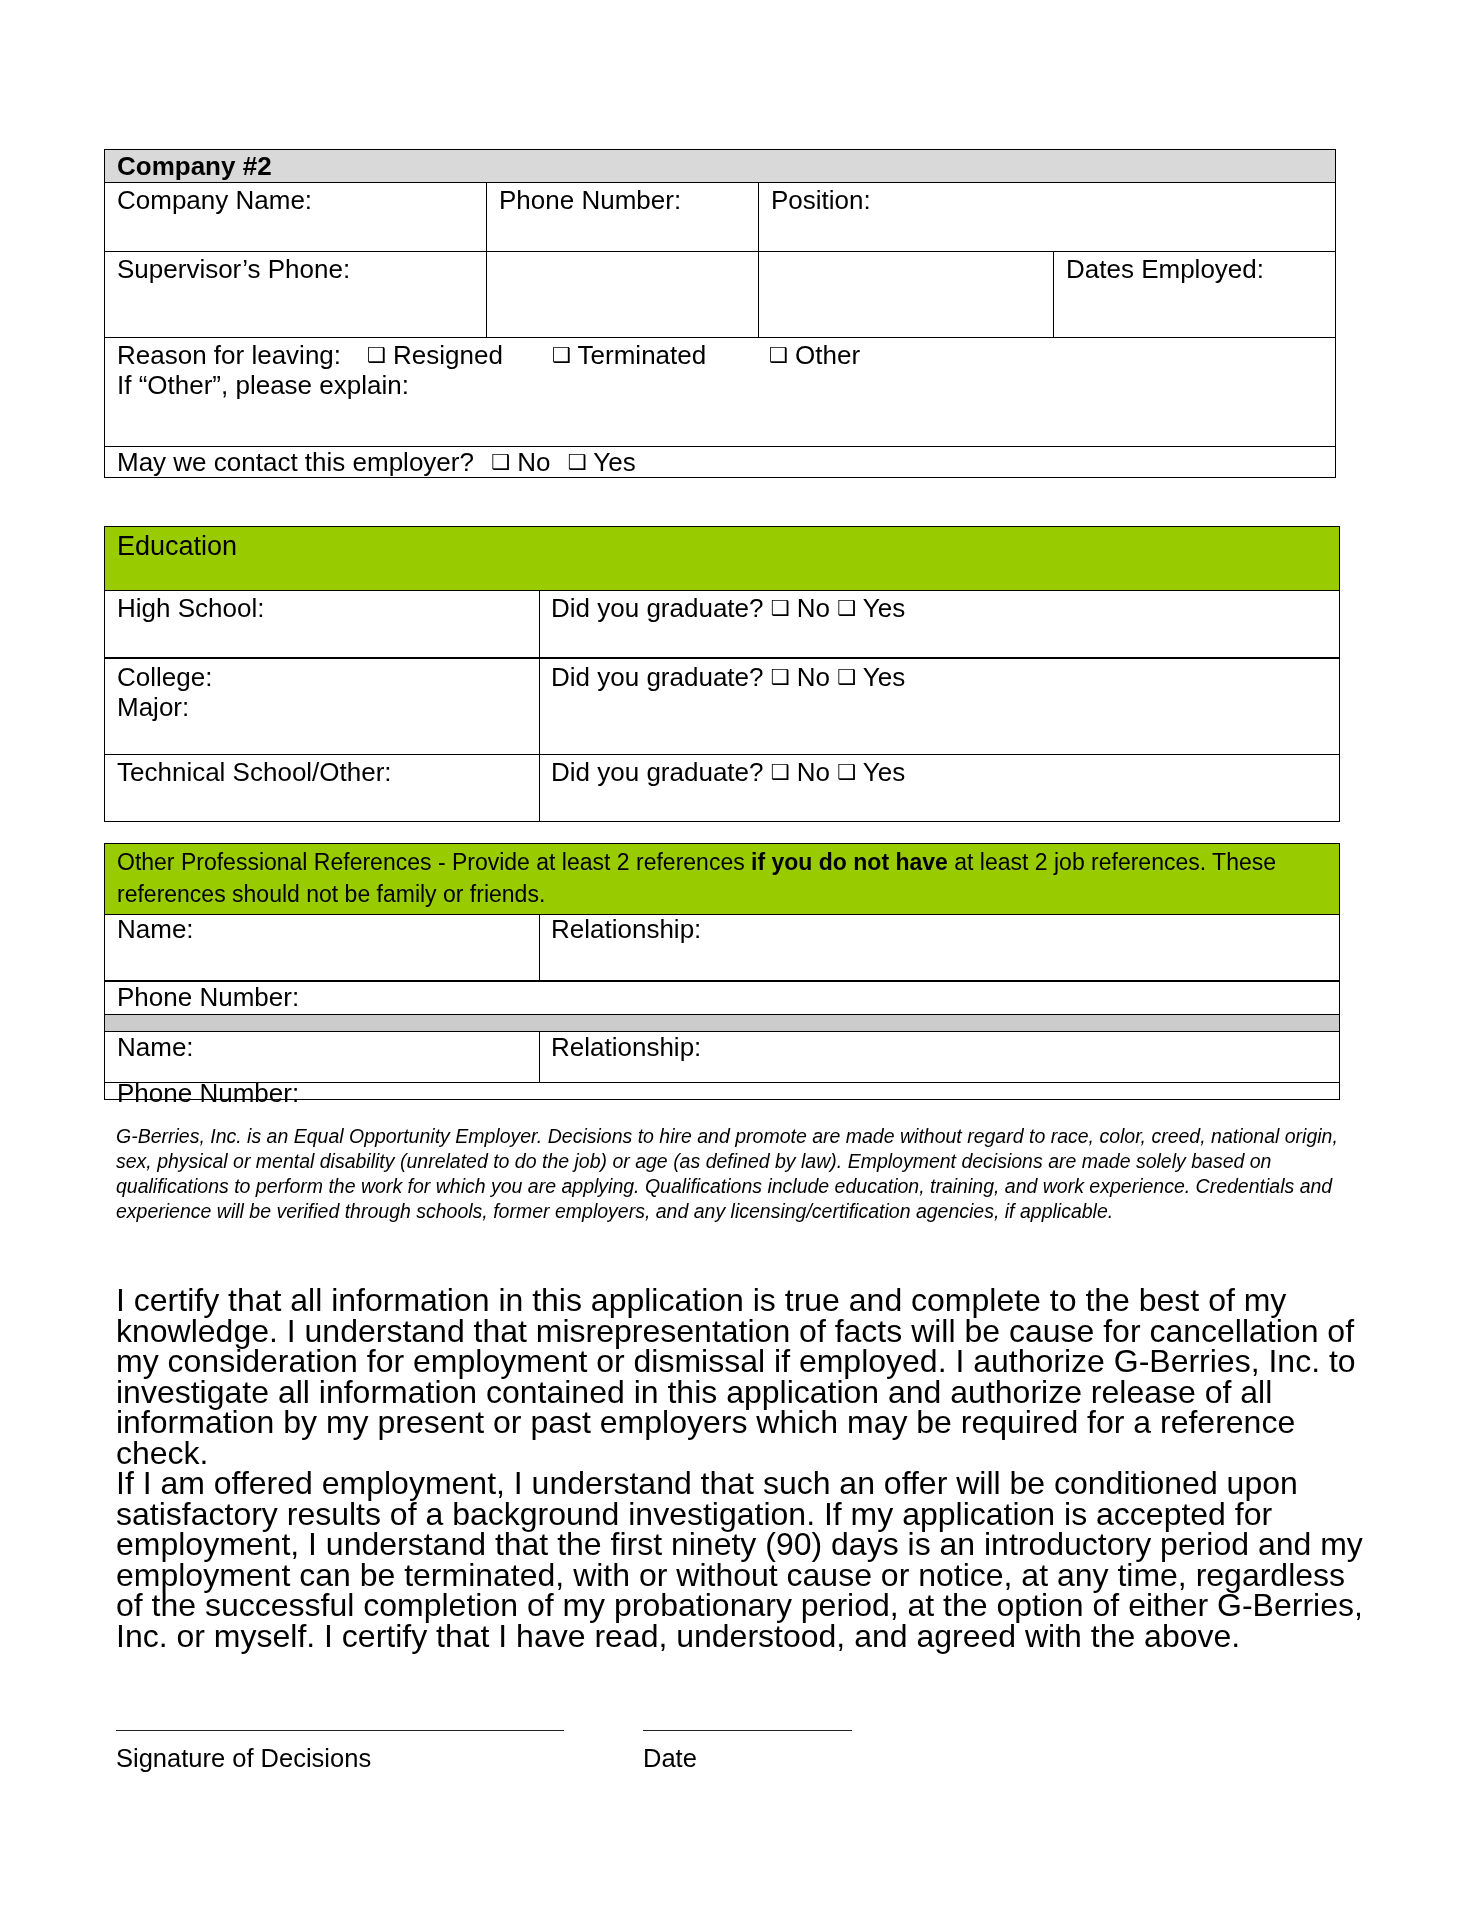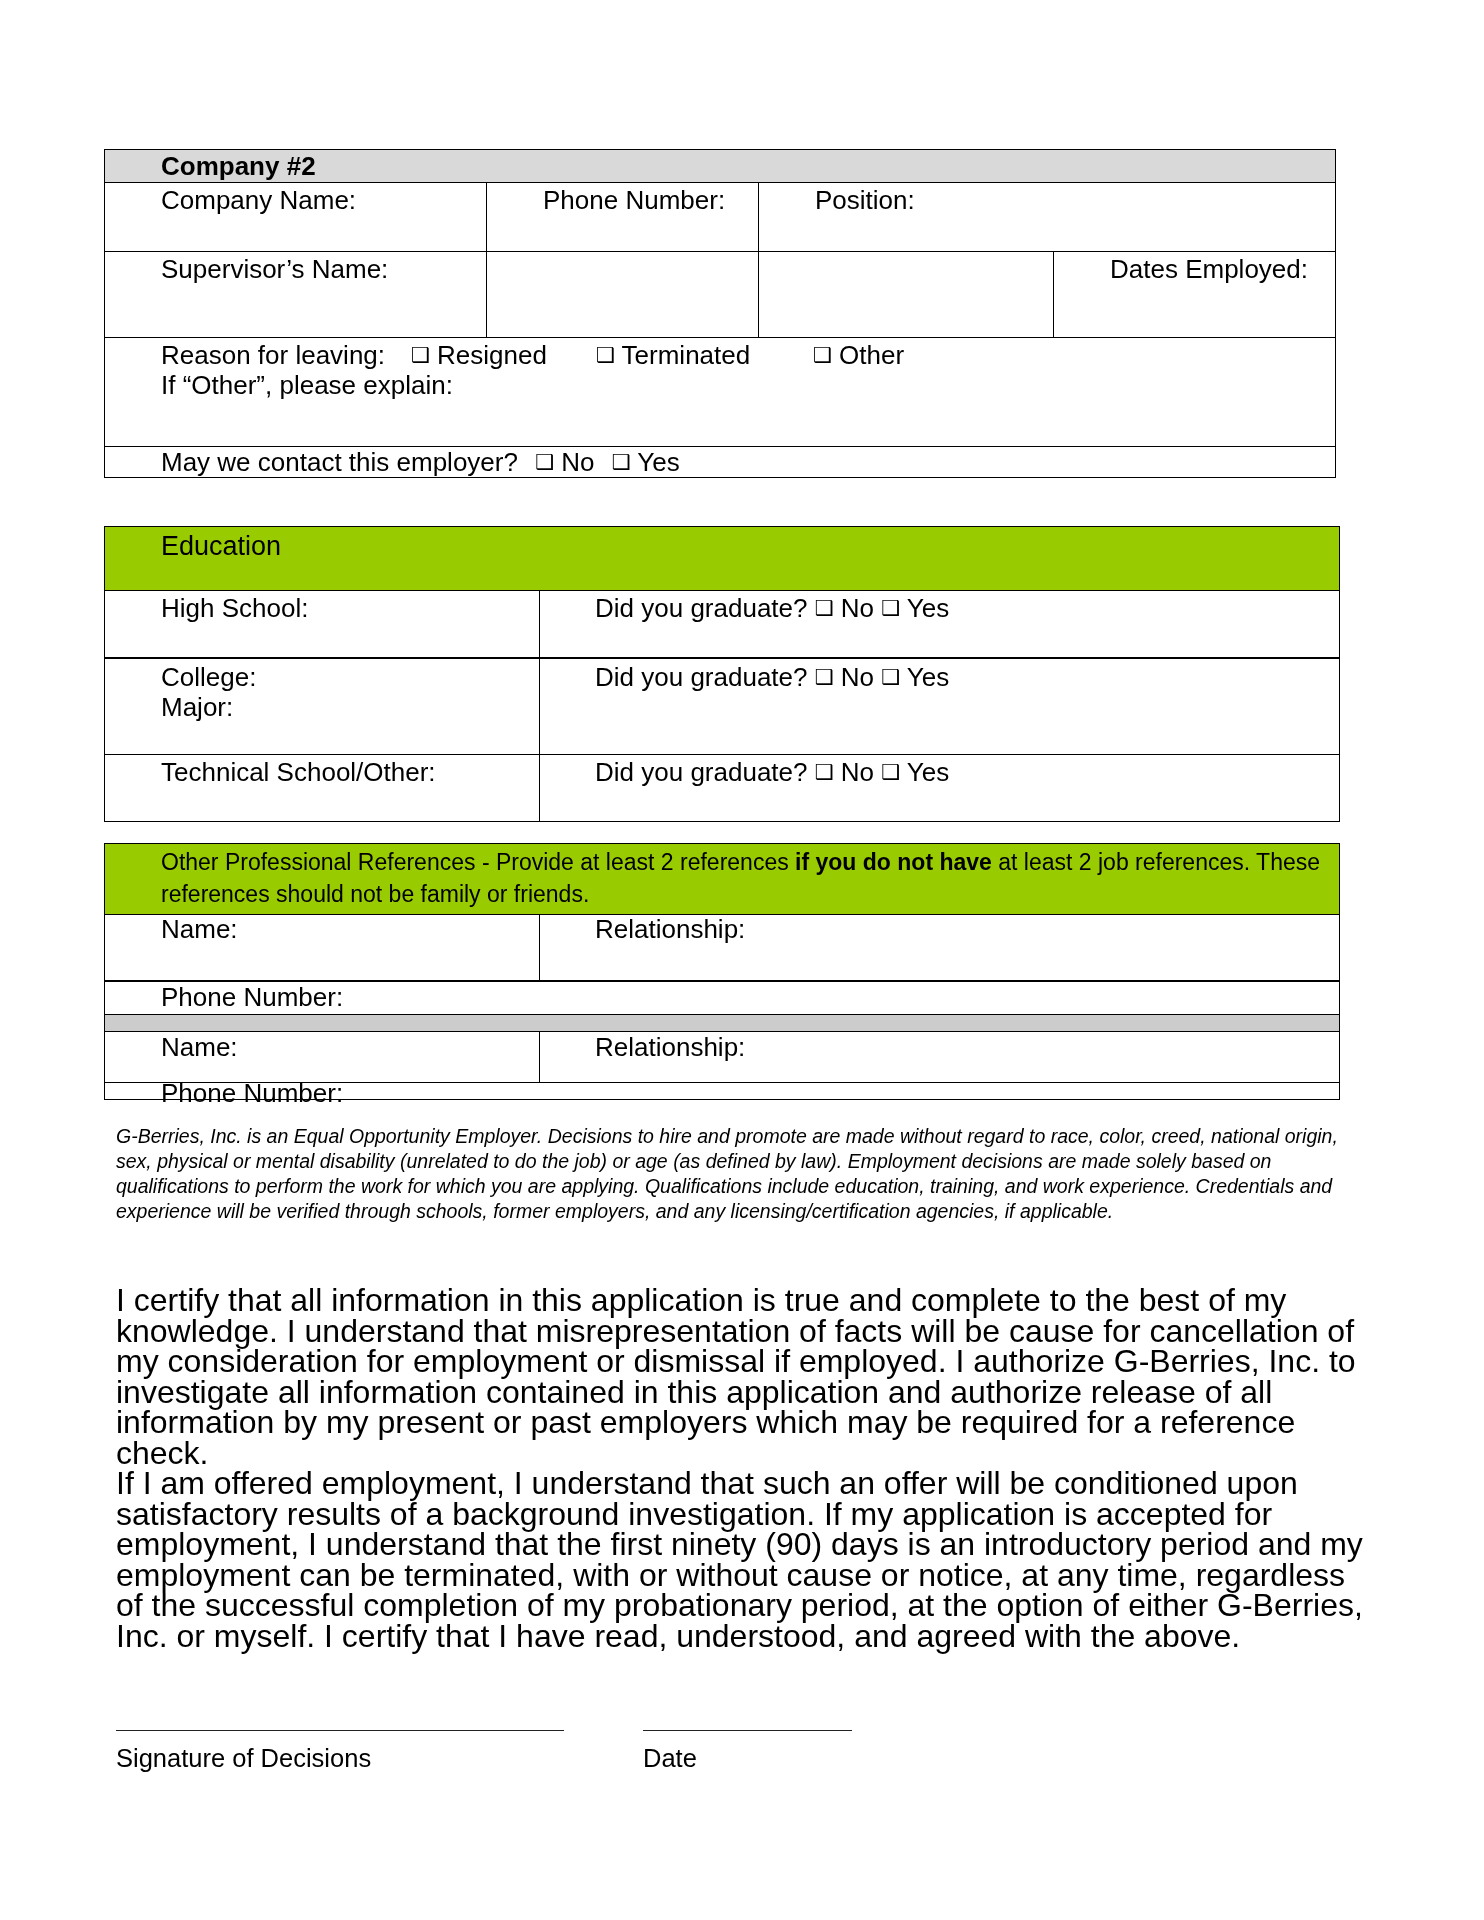--- a/index.html
+++ b/index.html
@@ -1,20 +1,20 @@
 <!DOCTYPE html>
 <html><head>
 <meta charset="utf-8">
 <style>
   html, body { margin:0; padding:0; background:#ffffff; }
   body { width:1484px; height:1920px; position:relative; overflow:hidden;
          font-family:"Liberation Sans", sans-serif; color:#000; }
   .abs { position:absolute; }
   .tbl { position:absolute; left:104px; width:1232px; border:1.5px solid #000; box-sizing:border-box; }
-  .cell { position:absolute; box-sizing:border-box; font-size:26px; line-height:30px; padding:2px 0 2px 12px;margin-left:44px; }
+  .cell { position:absolute; box-sizing:border-box; font-size:26px; line-height:30px; padding:2px 0 2px 12px; }
   .vline { position:absolute; top:0; width:0; border-left:1.5px solid #000; }
   .hline { position:absolute; left:0; right:0; height:0; border-top:1.5px solid #000; }
   .hthick { border-top-width:2.5px; }
   .cb { font-family:"DejaVu Sans", sans-serif; font-size:21px; position:relative; top:-2px; }
   .green { background:#99cc00; }
   .gray { background:#d9d9d9; }
   .graybar { background:#cccccc; }
   .para { position:absolute; left:116px; width:1260px; font-size:32px; line-height:30.5px; }
   .eeo { position:absolute; left:116px; width:1240px; font-size:19.5px; line-height:25px; font-style:italic; }
   .line { position:absolute; height:0; border-top:1.5px solid #222; }
@@ -32,21 +32,21 @@
   </div>
   <div class="cell" style="left:382px; top:33px; width:272px; height:68px;">
     <span>Phone Number:</span>
   </div>
   <div class="cell" style="left:654px; top:33px; width:576px; height:68px;">
     <span>Position:</span>
   </div>
   <div class="hline" style="top:101px;"></div>
 
   <div class="cell" style="left:0; top:102px; width:382px; height:85px;">
-    <span>Supervisor’s Name:</span>
+    <span>Supervisor’s Phone:</span>
   </div>
   <div class="cell" style="left:949px; top:102px; width:281px; height:85px;">
     <span>Dates Employed:</span>
   </div>
   <div class="vline" style="left:381px; top:32px; height:155px;"></div>
   <div class="vline" style="left:653px; top:32px; height:155px;"></div>
   <div class="vline" style="left:948px; top:101px; height:86px;"></div>
   <div class="hline" style="top:187px;"></div>
 
   <div class="cell" style="left:0; top:188px; width:1230px; height:108px;">

